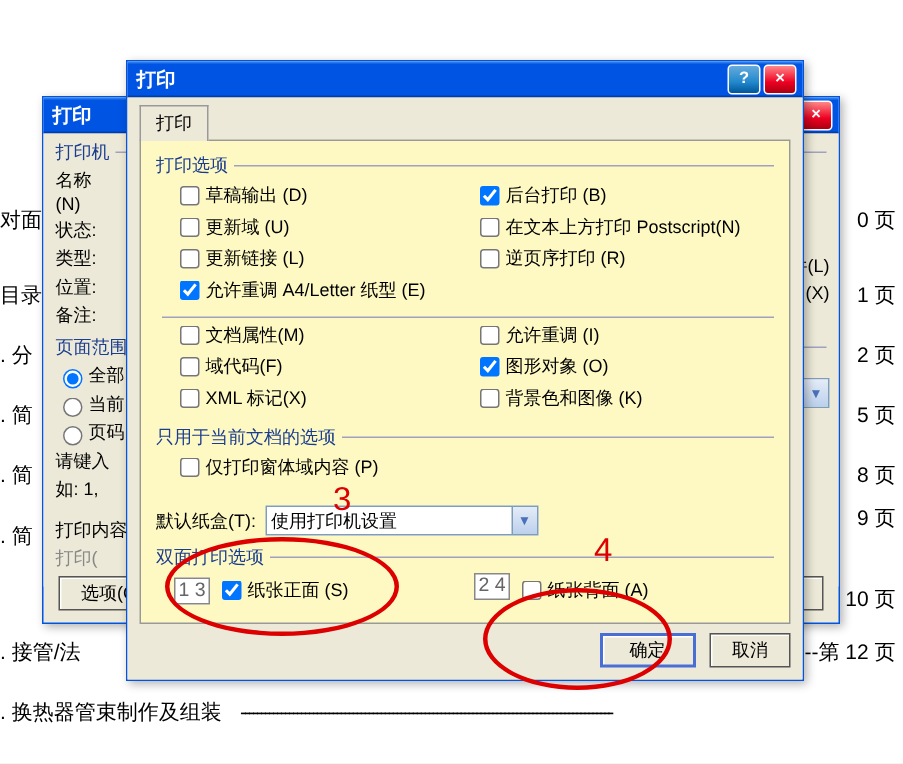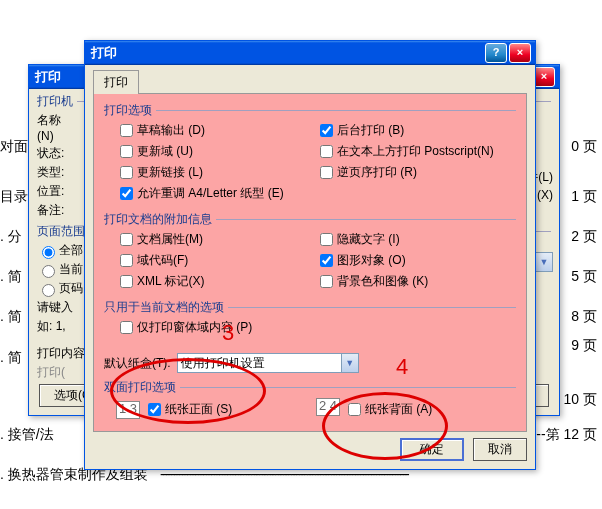--- a/index.html
+++ b/index.html
@@ -59,21 +59,21 @@
   background: #ece9d8;
   border: 1px solid #999;
   border-bottom: none;
   padding: 3px 10px;
   position: relative;
   top: 1px;
   z-index: 2;
 }
 .tabpanel {
   border: 1px solid #999;
-  background: #fca5a5;
+  background: #fef9c3;
   padding: 8px 10px 10px 10px;
 }
 .group-lbl {
   color: #1a3d8f;
   font-size: 12px;
   display: flex;
   align-items: center;
 }
 .group-lbl .line {
   flex: 1;
@@ -291,42 +291,41 @@
               <span>在文本上方打印 Postscript(N)</span>
             </div>
             <div class="chk">
               <input type="checkbox" style="">
               <span>逆页序打印 (R)</span>
             </div>
           </div>
       </div>
 
       <div class="group-lbl" style="margin-top:6px">
-          <span>打印文档的附加信息</span>
           <span class="line"></span>
         </div>
       <div style="display:flex; margin-left:12px;">
         <div style="flex:1;" id="attach-left">
             <div class="chk">
               <input type="checkbox" style="">
               <span>文档属性(M)</span>
             </div>
             <div class="chk">
               <input type="checkbox" style="">
               <span>域代码(F)</span>
             </div>
             <div class="chk">
               <input type="checkbox" style="">
               <span>XML 标记(X)</span>
             </div>
           </div>
         <div style="flex:1;" id="attach-right">
             <div class="chk">
               <input type="checkbox" style="">
-              <span>隐藏文字 (I)</span>
+              <span>允许重调 (I)</span>
             </div>
             <div class="chk">
               <input type="checkbox" checked="" style="">
               <span>图形对象 (O)</span>
             </div>
             <div class="chk">
               <input type="checkbox" style="">
               <span>背景色和图像 (K)</span>
             </div>
           </div>

